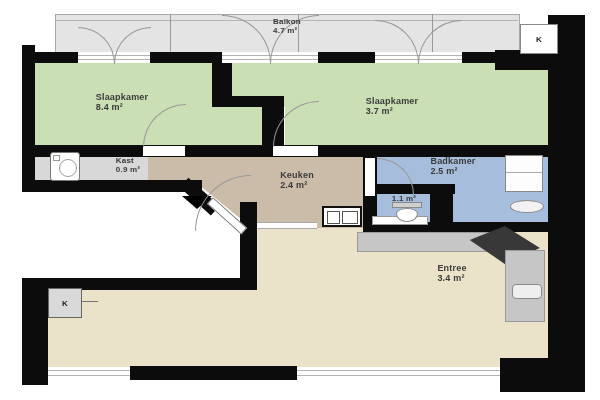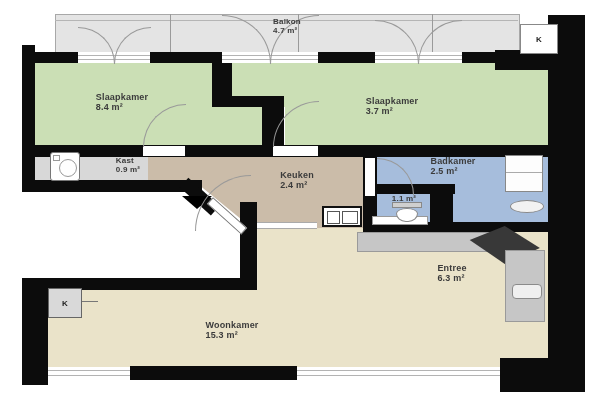--- a/index.html
+++ b/index.html
@@ -151,20 +151,16 @@
   </div>
   <div class="label" style="left:453px;top:156px">
     <span>Badkamer</span>
     <span>2.5 m²</span>
   </div>
   <div class="label small" style="left:404px;top:194px">
     <span>1.1 m²</span>
   </div>
   <div class="label" style="left:452px;top:263px">
     <span>Entree</span>
-    <span>6.3 m²</span>
-  </div>
-  <div class="label" style="left:232px;top:320px">
-    <span>Woonkamer</span>
-    <span>15.3 m²</span>
+    <span>3.4 m²</span>
   </div>
 
 </div>
 
 </body></html>

